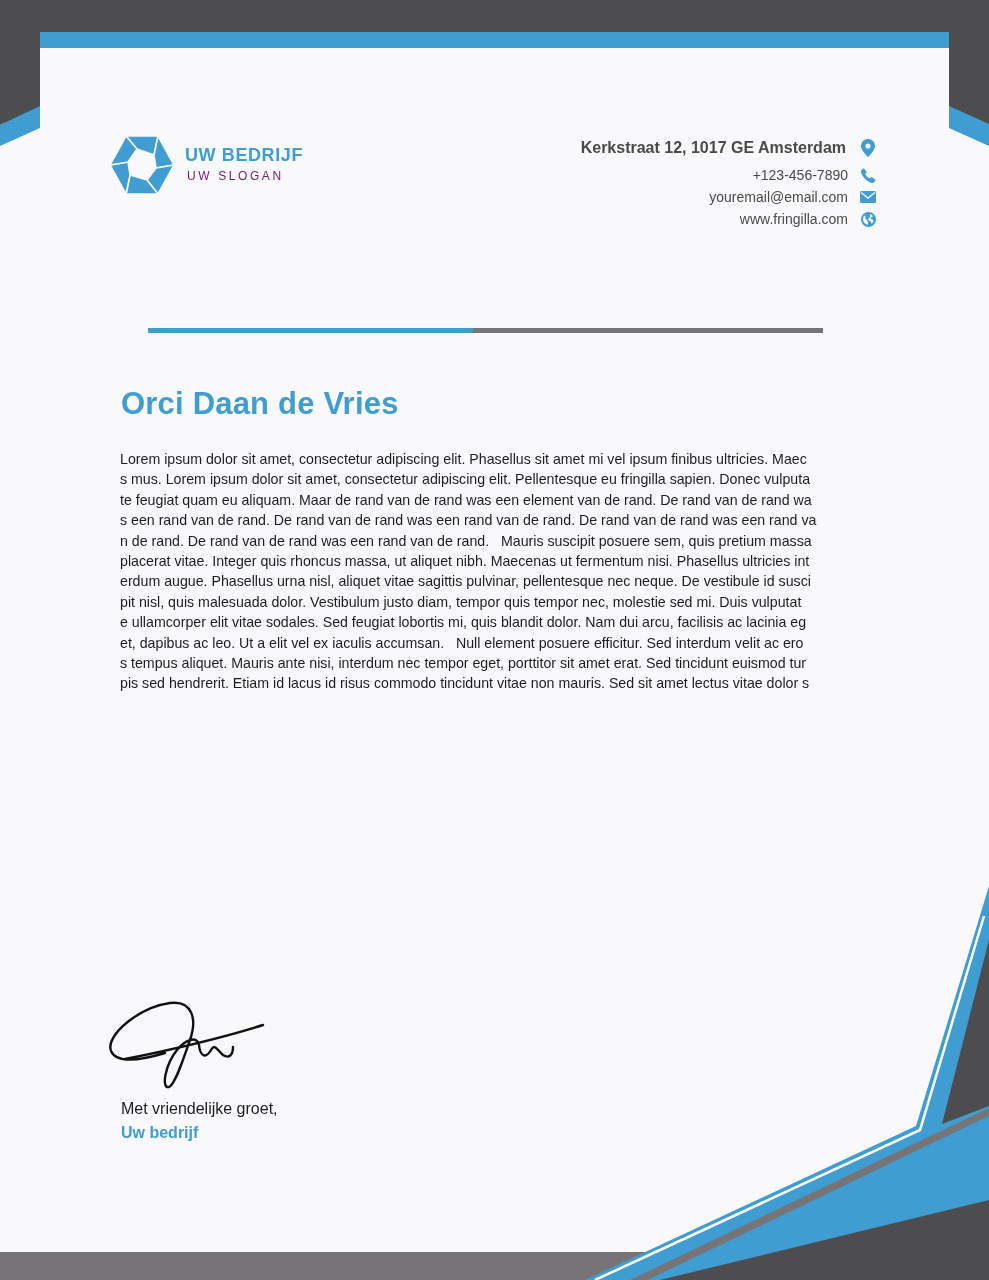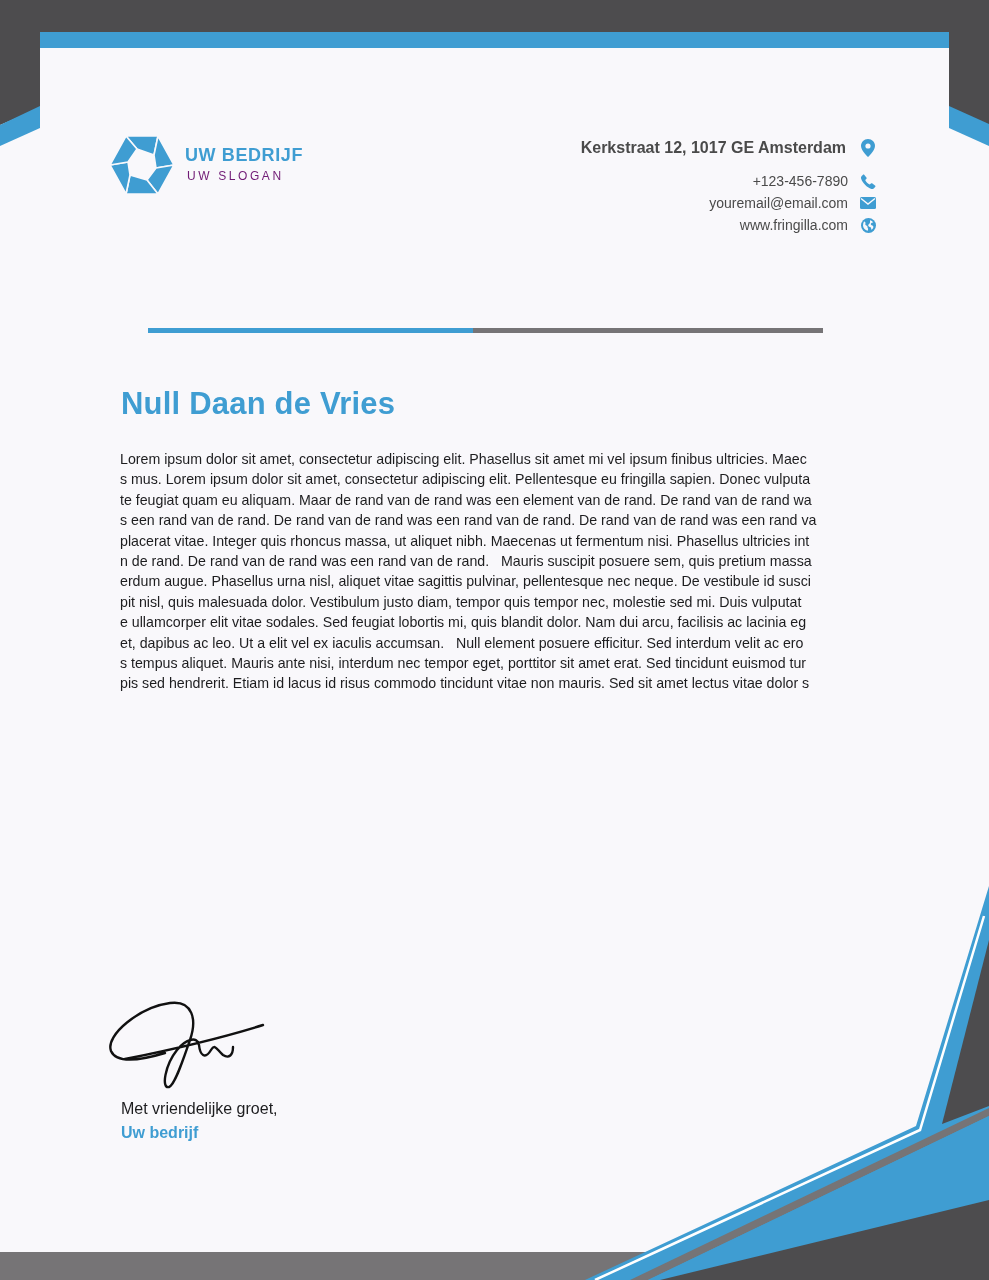--- a/index.html
+++ b/index.html
@@ -15,21 +15,21 @@
       color: #3f9dd2; font-weight: bold; font-size: 18px; letter-spacing: 0.6px;
     }
     .brand-slogan {
       position: absolute; left: 187px; top: 169px;
       color: #701a75; font-size: 12px; letter-spacing: 2.6px;
     }
     .contact { position: absolute; right: 113px; top: 136px; text-align: right; }
     .contact-row { display: flex; justify-content: flex-end; align-items: center; height: 22px; }
     .contact-row .txt { color: #4a4a4a; font-size: 14px; }
     .contact-row .ico { width: 16px; height: 16px; margin-left: 12px; display: inline-flex; align-items: center; justify-content: center; }
-    .contact-row.address { height: 24px; margin-bottom: 10px; }
+    .contact-row.address { height: 24px; margin-bottom: 4px; }
     .contact-row.address .txt { font-weight: bold; font-size: 16px; color: #4a4a4a; }
     .contact-row.address .ico { margin-left: 14px; }
     .greeting {
       position: absolute; left: 121px; top: 386px;
       color: #3f9dd2; font-size: 31px; font-weight: bold; letter-spacing: 0.2px;
     }
     .body-text {
       position: absolute; left: 120px; top: 449px; width: 758px;
       color: #1d1d1f; font-size: 14.2px; line-height: 20.4px;
     }
@@ -116,29 +116,29 @@
     <span class="txt">www.fringilla.com</span>
     <span class="ico">
       <svg width="15" height="15" viewBox="0 0 15 15">
           <circle cx="7.5" cy="7.5" r="7.5" fill="#3f9dd2"></circle>
           <path d="M3 3.5c1.2 0.3 1.8 1.2 1.4 2.2-0.5 1 0.6 1.6 1.5 2 0.8 0.5 0.4 1.7 1 2.6 0.4 0.7 0.2 1.9-0.3 2.5C4 12.2 2 10 2 7.5 2 6 2.4 4.6 3 3.5z M9 2.2c1.3 0.3 2.6 1.2 3.3 2.4-0.9 0.2-1.8 0.1-2.3 0.8-0.6 0.9 0.3 1.9 1.3 2.1 0.8 0.2 1.2 0.9 1.1 1.8-0.3 1-1 1.9-1.9 2.5-0.4-0.9-0.2-2-0.9-2.6-0.8-0.6-2-0.5-2.3-1.5-0.3-0.9 0.6-1.6 1.2-2.2 0.6-0.6 0.5-1.6 0.5-2.3z" fill="#f9f8fb"></path>
         </svg>
     </span>
   </div>
 </div>
 
-<div class="greeting">Null Daan de Vries</div>
+<div class="greeting">Orci Daan de Vries</div>
 
 <div class="body-text">
   <span class="line">Lorem ipsum dolor sit amet, consectetur adipiscing elit. Phasellus sit amet mi vel ipsum finibus ultricies. Maec</span>
   <span class="line">s mus. Lorem ipsum dolor sit amet, consectetur adipiscing elit. Pellentesque eu fringilla sapien. Donec vulputa</span>
   <span class="line">te feugiat quam eu aliquam. Maar de rand van de rand was een element van de rand. De rand van de rand wa</span>
   <span class="line">s een rand van de rand. De rand van de rand was een rand van de rand. De rand van de rand was een rand va</span>
+  <span class="line">n de rand. De rand van de rand was een rand van de rand.   Mauris suscipit posuere sem, quis pretium massa</span>
   <span class="line">placerat vitae. Integer quis rhoncus massa, ut aliquet nibh. Maecenas ut fermentum nisi. Phasellus ultricies int</span>
-  <span class="line">n de rand. De rand van de rand was een rand van de rand.   Mauris suscipit posuere sem, quis pretium massa</span>
   <span class="line">erdum augue. Phasellus urna nisl, aliquet vitae sagittis pulvinar, pellentesque nec neque. De vestibule id susci</span>
   <span class="line">pit nisl, quis malesuada dolor. Vestibulum justo diam, tempor quis tempor nec, molestie sed mi. Duis vulputat</span>
   <span class="line">e ullamcorper elit vitae sodales. Sed feugiat lobortis mi, quis blandit dolor. Nam dui arcu, facilisis ac lacinia eg</span>
   <span class="line">et, dapibus ac leo. Ut a elit vel ex iaculis accumsan.   Null element posuere efficitur. Sed interdum velit ac ero</span>
   <span class="line">s tempus aliquet. Mauris ante nisi, interdum nec tempor eget, porttitor sit amet erat. Sed tincidunt euismod tur</span>
   <span class="line">pis sed hendrerit. Etiam id lacus id risus commodo tincidunt vitae non mauris. Sed sit amet lectus vitae dolor s</span>
 </div>
 
 <svg class="signature" viewBox="0 0 165 100">
   <path d="M60 58 C40 64 12 70 6 56 C0 40 35 12 65 8 C88 5 92 25 85 45 C78 65 70 90 64 92 C56 94 60 70 72 55 C80 45 92 40 94 50 C95 60 100 65 106 55 C110 48 112 55 118 60 C124 64 128 60 128 52 M20 64 C60 56 110 45 158 30" fill="none" stroke="#111" stroke-width="2.4" stroke-linecap="round" stroke-linejoin="round"></path>

